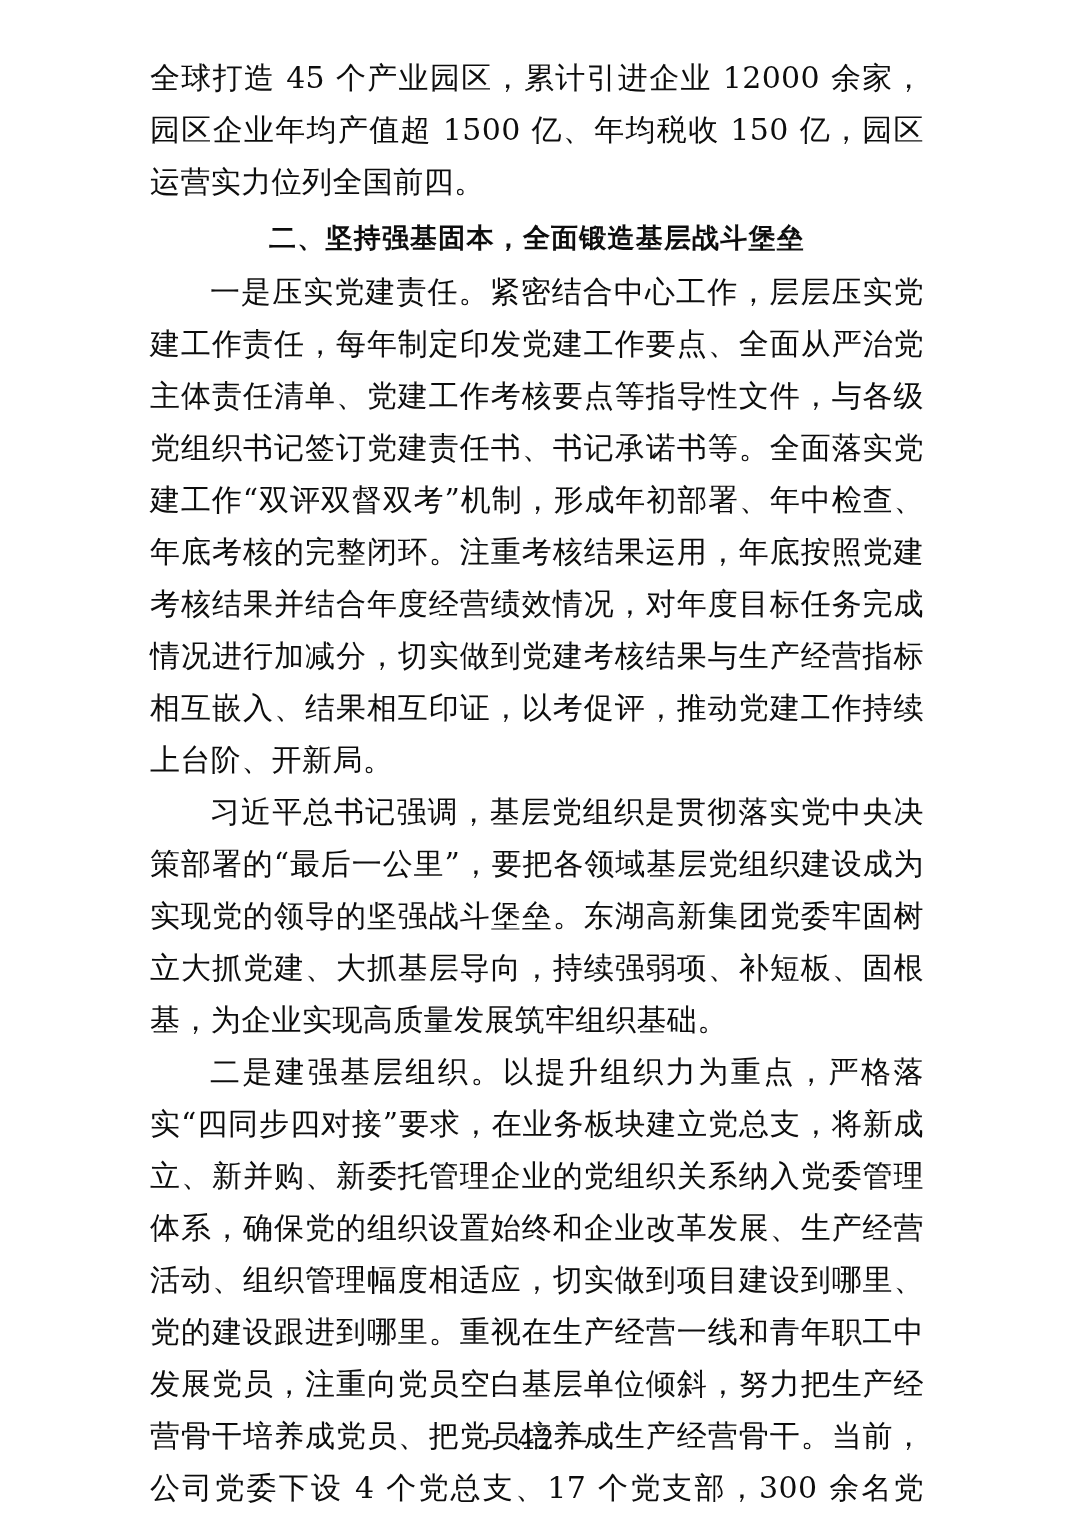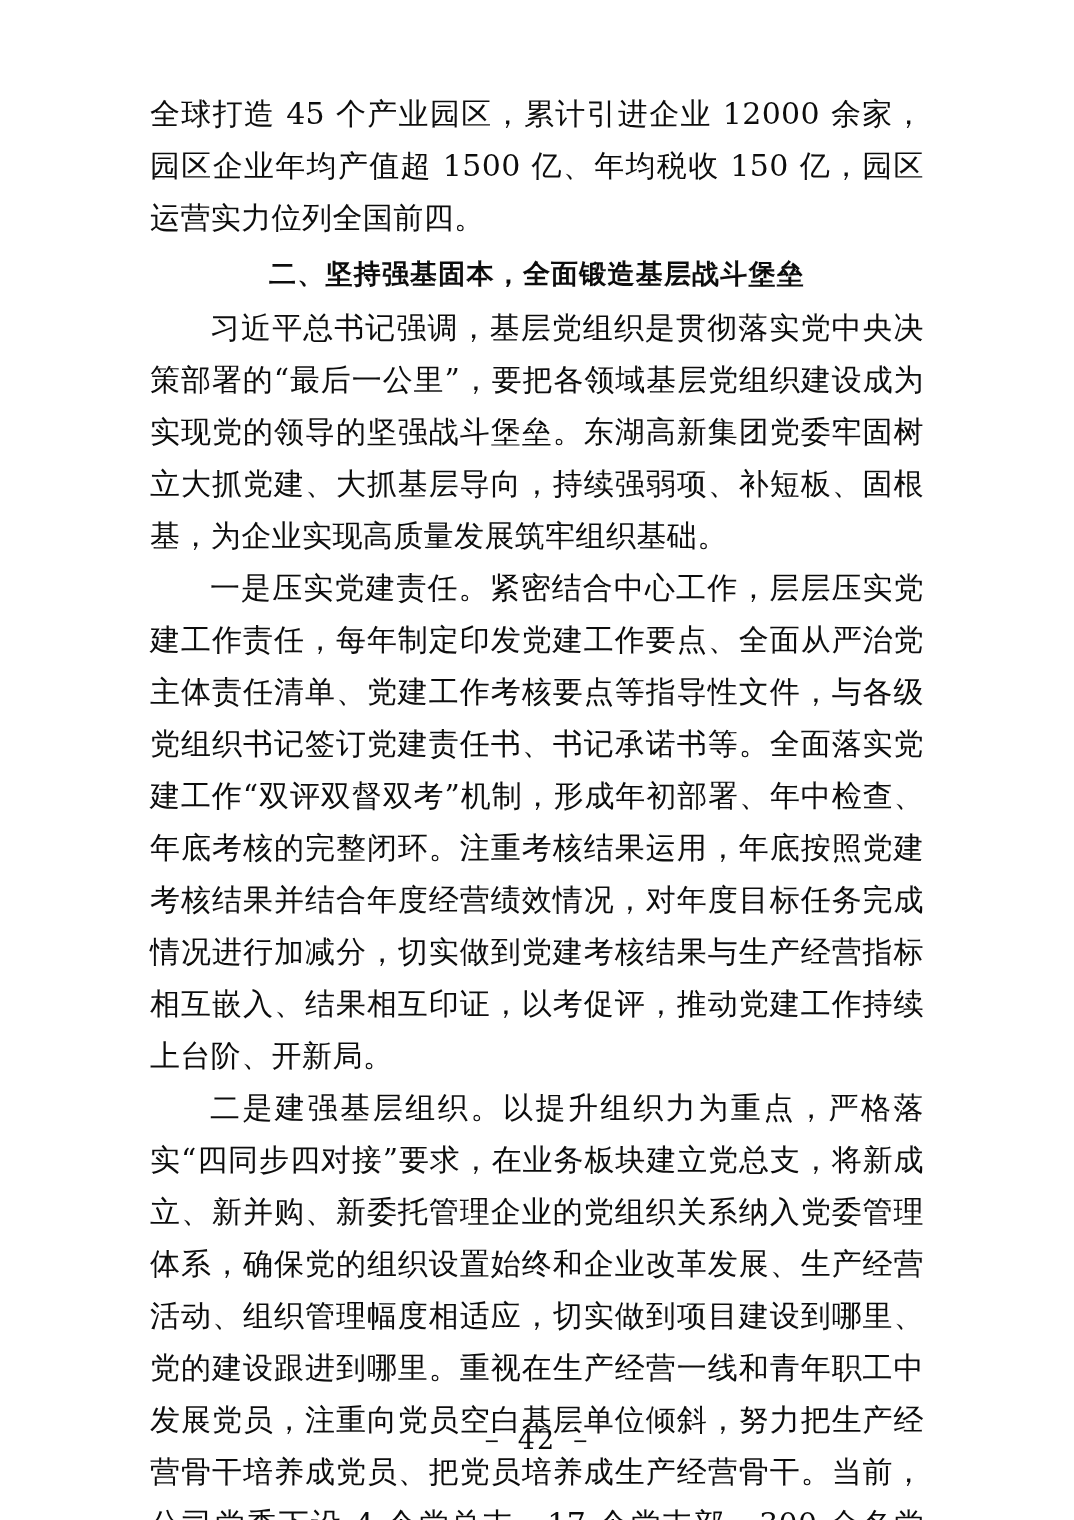--- a/index.html
+++ b/index.html
@@ -11,21 +11,21 @@
     width: 1074px;
     height: 1520px;
     font-family: "DejaVu Serif", "Liberation Serif", serif;
     color: #0d0d0d;
   }
   .page {
     position: relative;
     width: 1074px;
     height: 1520px;
     box-sizing: border-box;
-    padding: 88px 150px 0 150px;
+    padding: 52px 150px 0 150px;
     background: #ffffff;
     border-radius: 23px;
   }
   .doc-body {
     font-size: 30px;
     line-height: 52px;
     text-align: justify;
     text-justify: inter-ideograph;
     letter-spacing: 0.4px;
   }
@@ -60,22 +60,22 @@
 </head>
 <body>
 
 <div class="page">
   <div class="doc-body">
 
     <p class="para no-indent">全球打造 45 个产业园区，累计引进企业 12000 余家，园区企业年均产值超 1500 亿、年均税收 150 亿，园区运营实力位列全国前四。</p>
 
     <h2 class="heading">二、坚持强基固本，全面锻造基层战斗堡垒</h2>
 
+    <p class="para">一是压实党建责任。紧密结合中心工作，层层压实党建工作责任，每年制定印发党建工作要点、全面从严治党主体责任清单、党建工作考核要点等指导性文件，与各级党组织书记签订党建责任书、书记承诺书等。全面落实党建工作“双评双督双考”机制，形成年初部署、年中检查、年底考核的完整闭环。注重考核结果运用，年底按照党建考核结果并结合年度经营绩效情况，对年度目标任务完成情况进行加减分，切实做到党建考核结果与生产经营指标相互嵌入、结果相互印证，以考促评，推动党建工作持续上台阶、开新局。</p>
+
     <p class="para">习近平总书记强调，基层党组织是贯彻落实党中央决策部署的“最后一公里”，要把各领域基层党组织建设成为实现党的领导的坚强战斗堡垒。东湖高新集团党委牢固树立大抓党建、大抓基层导向，持续强弱项、补短板、固根基，为企业实现高质量发展筑牢组织基础。</p>
-
-    <p class="para">一是压实党建责任。紧密结合中心工作，层层压实党建工作责任，每年制定印发党建工作要点、全面从严治党主体责任清单、党建工作考核要点等指导性文件，与各级党组织书记签订党建责任书、书记承诺书等。全面落实党建工作“双评双督双考”机制，形成年初部署、年中检查、年底考核的完整闭环。注重考核结果运用，年底按照党建考核结果并结合年度经营绩效情况，对年度目标任务完成情况进行加减分，切实做到党建考核结果与生产经营指标相互嵌入、结果相互印证，以考促评，推动党建工作持续上台阶、开新局。</p>
 
     <p class="para">二是建强基层组织。以提升组织力为重点，严格落实“四同步四对接”要求，在业务板块建立党总支，将新成立、新并购、新委托管理企业的党组织关系纳入党委管理体系，确保党的组织设置始终和企业改革发展、生产经营活动、组织管理幅度相适应，切实做到项目建设到哪里、党的建设跟进到哪里。重视在生产经营一线和青年职工中发展党员，注重向党员空白基层单位倾斜，努力把生产经营骨干培养成党员、把党员培养成生产经营骨干。当前，公司党委下设 4 个党总支、17 个党支部，300 余名党员，</p>
 
   </div>
 
   <div class="page-number">－ 42 －</div>
 </div>
 
 </body></html>

